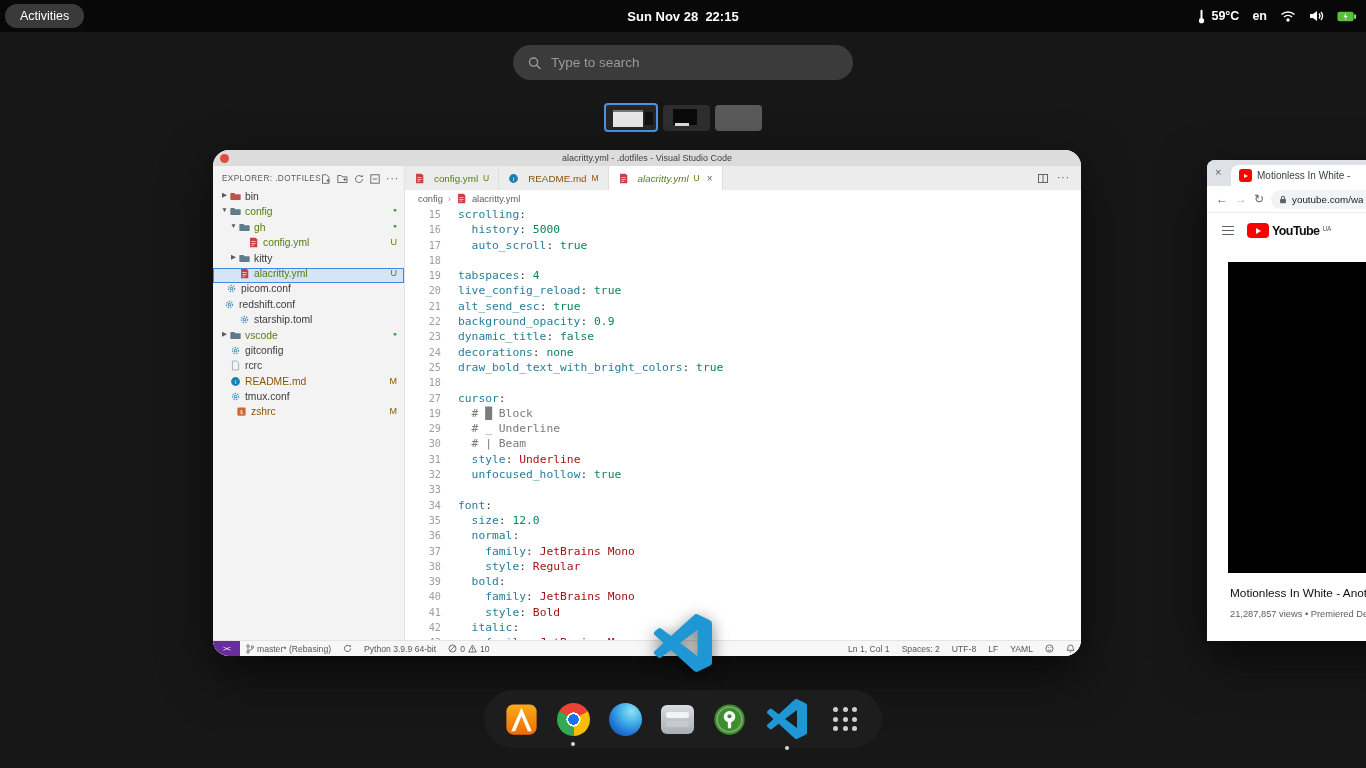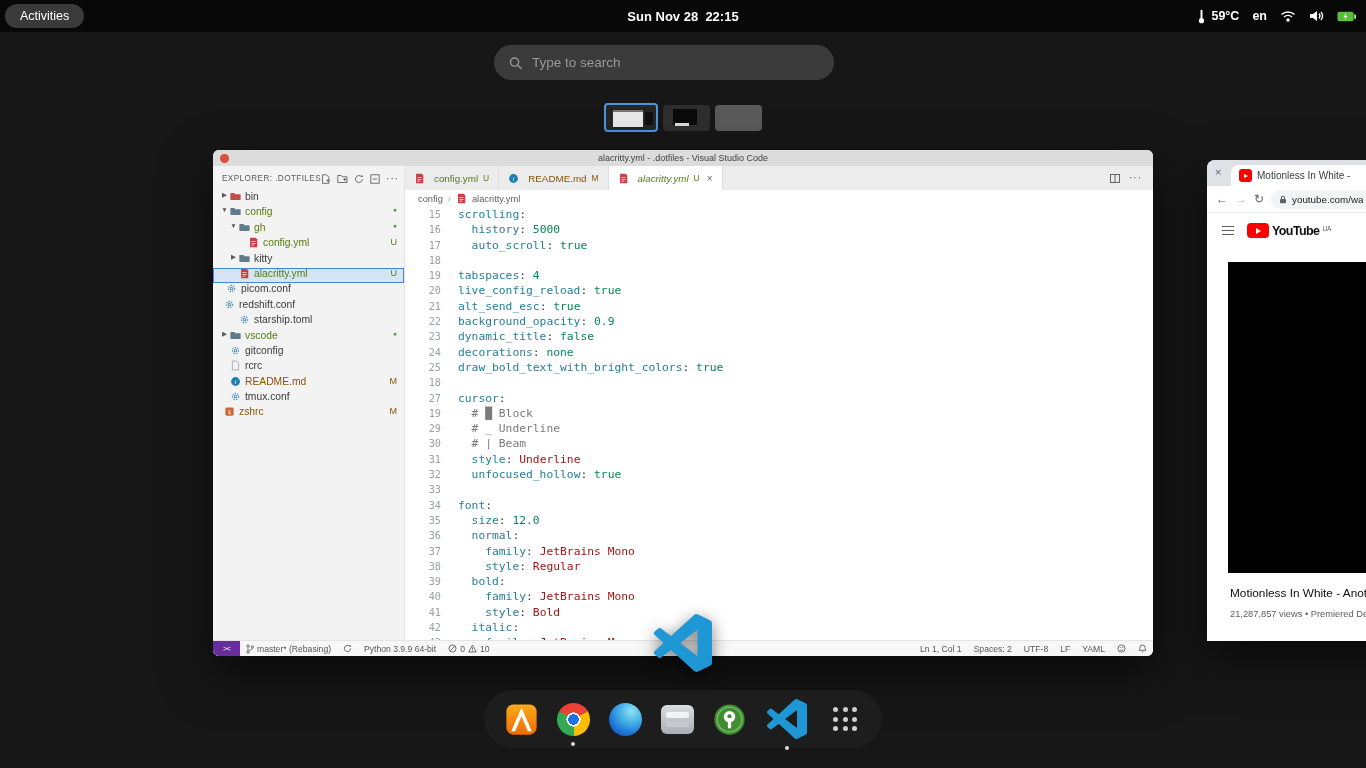--- a/index.html
+++ b/index.html
@@ -7,37 +7,37 @@
 .screen{position:relative;width:1366px;height:768px;background:#171717;overflow:hidden;font-family:"Liberation Sans",sans-serif}
 
 
 .topbar{position:absolute;left:0;top:0;right:0;height:32px;background:#080808}
 .activities{position:absolute;left:5px;top:4px;height:24px;padding:0 15px;border-radius:13px;background:rgba(120,120,120,.45);display:flex;align-items:center;font-size:12.5px;color:#fff;cursor:pointer}
 .clock{position:absolute;left:0;right:0;top:0;height:32px;display:flex;align-items:center;justify-content:center;font-size:13px;font-weight:700;color:#fff;white-space:pre}
 .sysarea{position:absolute;right:10px;top:0;height:32px;display:flex;align-items:center;gap:13px;font-size:12.5px;font-weight:700;color:#fff}
 .sysarea .grp{display:flex;align-items:center;gap:5px}
 
 
-.search{position:absolute;left:494px;top:45px;width:340px;height:35px;border-radius:18px;background:#3b3b3b;display:flex;align-items:center;padding:0 15px;gap:10px}
+.search{position:absolute;left:513px;top:45px;width:340px;height:35px;border-radius:18px;background:#3b3b3b;display:flex;align-items:center;padding:0 15px;gap:10px}
 .search input{background:transparent;border:0;outline:0;color:#d8d8d8;font-size:13.5px;width:100%;font-family:"Liberation Sans",sans-serif}
 .search input::placeholder{color:#9a9a9a}
 
 
 .workspaces{position:absolute;top:103px;left:0;right:0;display:flex;justify-content:center;align-items:center;gap:5px}
 .ws{border-radius:4px;position:relative;overflow:hidden;cursor:pointer}
 .ws1{width:54px;height:29px;border:2px solid #4d94e0;background:#262626}
 .ws1 .mini-a{position:absolute;left:7px;top:5px;width:30px;height:17px;background:#e8e8e8;border-top:2px solid #777}
 .ws1 .mini-b{position:absolute;right:3px;top:7px;width:8px;height:13px;background:#111}
 .ws2{width:47px;height:26px;background:#2e2e2e}
 .ws2 .mini-c{position:absolute;left:10px;top:4px;width:24px;height:16px;background:#0a0a0a}
 .ws2 .mini-d{position:absolute;left:12px;bottom:5px;width:14px;height:3px;background:#ddd}
 .ws3{width:47px;height:26px;background:#5a5a5a}
 
 
-.vsc{position:absolute;left:213px;top:150px;width:940px;height:506px;border-radius:6px;overflow:hidden;box-shadow:0 18px 50px rgba(0,0,0,.65);background:#fff}
+.vsc{position:absolute;left:213px;top:150px;width:868px;height:506px;border-radius:16px;overflow:hidden;box-shadow:0 18px 50px rgba(0,0,0,.65);background:#fff}
 .vsc-title{height:16px;background:#dcdcdc;display:flex;align-items:center;justify-content:center;position:relative;font-size:9px;color:#3f3f3f}
 .vsc-close{position:absolute;left:7px;top:3.5px;width:9px;height:9px;border-radius:50%;background:#df4b3c;cursor:pointer}
 .vsc-body{display:flex;height:474px}
 .sidebar{width:192px;background:#f3f3f3;border-right:1px solid #e2e2e2;display:flex;flex-direction:column;flex:none}
 .exp-head{height:25px;display:flex;align-items:center;padding:0 9px;font-size:8.2px;letter-spacing:.4px;color:#5c5c5c;white-space:nowrap}
 .exp-actions{margin-left:auto;display:flex;gap:6px;align-items:center;color:#616161}
 .exp-actions svg{cursor:pointer}
 .more-dots{font-size:10px;letter-spacing:1px;color:#555;cursor:pointer;line-height:6px}
 .tree{flex:1;overflow:hidden}
 .trow{display:flex;height:15.4px;font-size:10.3px;color:#3b3b3b;cursor:pointer;white-space:nowrap}
@@ -322,21 +322,21 @@
             <div class="trow" style="padding-left: 6px;">
               <span class="twisty"></span>
               <svg class="fi" viewBox="0 0 16 16">
                 <g fill="none" stroke="#519aba" stroke-width="1.6">
                   <circle cx="8" cy="8" r="4.6" stroke-dasharray="2.3 1.6"></circle>
                   <circle cx="8" cy="8" r="1.9"></circle>
                 </g>
               </svg>
               <span class="tl ">tmux.conf</span>
             </div>
-            <div class="trow" style="padding-left: 0;">
+            <div class="trow" style="padding-left: 12px;">
               <span class="twisty"></span>
               <svg class="fi" viewBox="0 0 16 16">
                 <rect x="2" y="2" width="12" height="12" rx="2" fill="#cc6633"></rect>
                 <text x="8" y="11.5" font-size="8" fill="#fff" text-anchor="middle" font-family="monospace">$</text>
               </svg>
               <span class="tl modified">zshrc</span>
               <span class="tbadge modified">M</span>
             </div>
           </div>
       </div>

